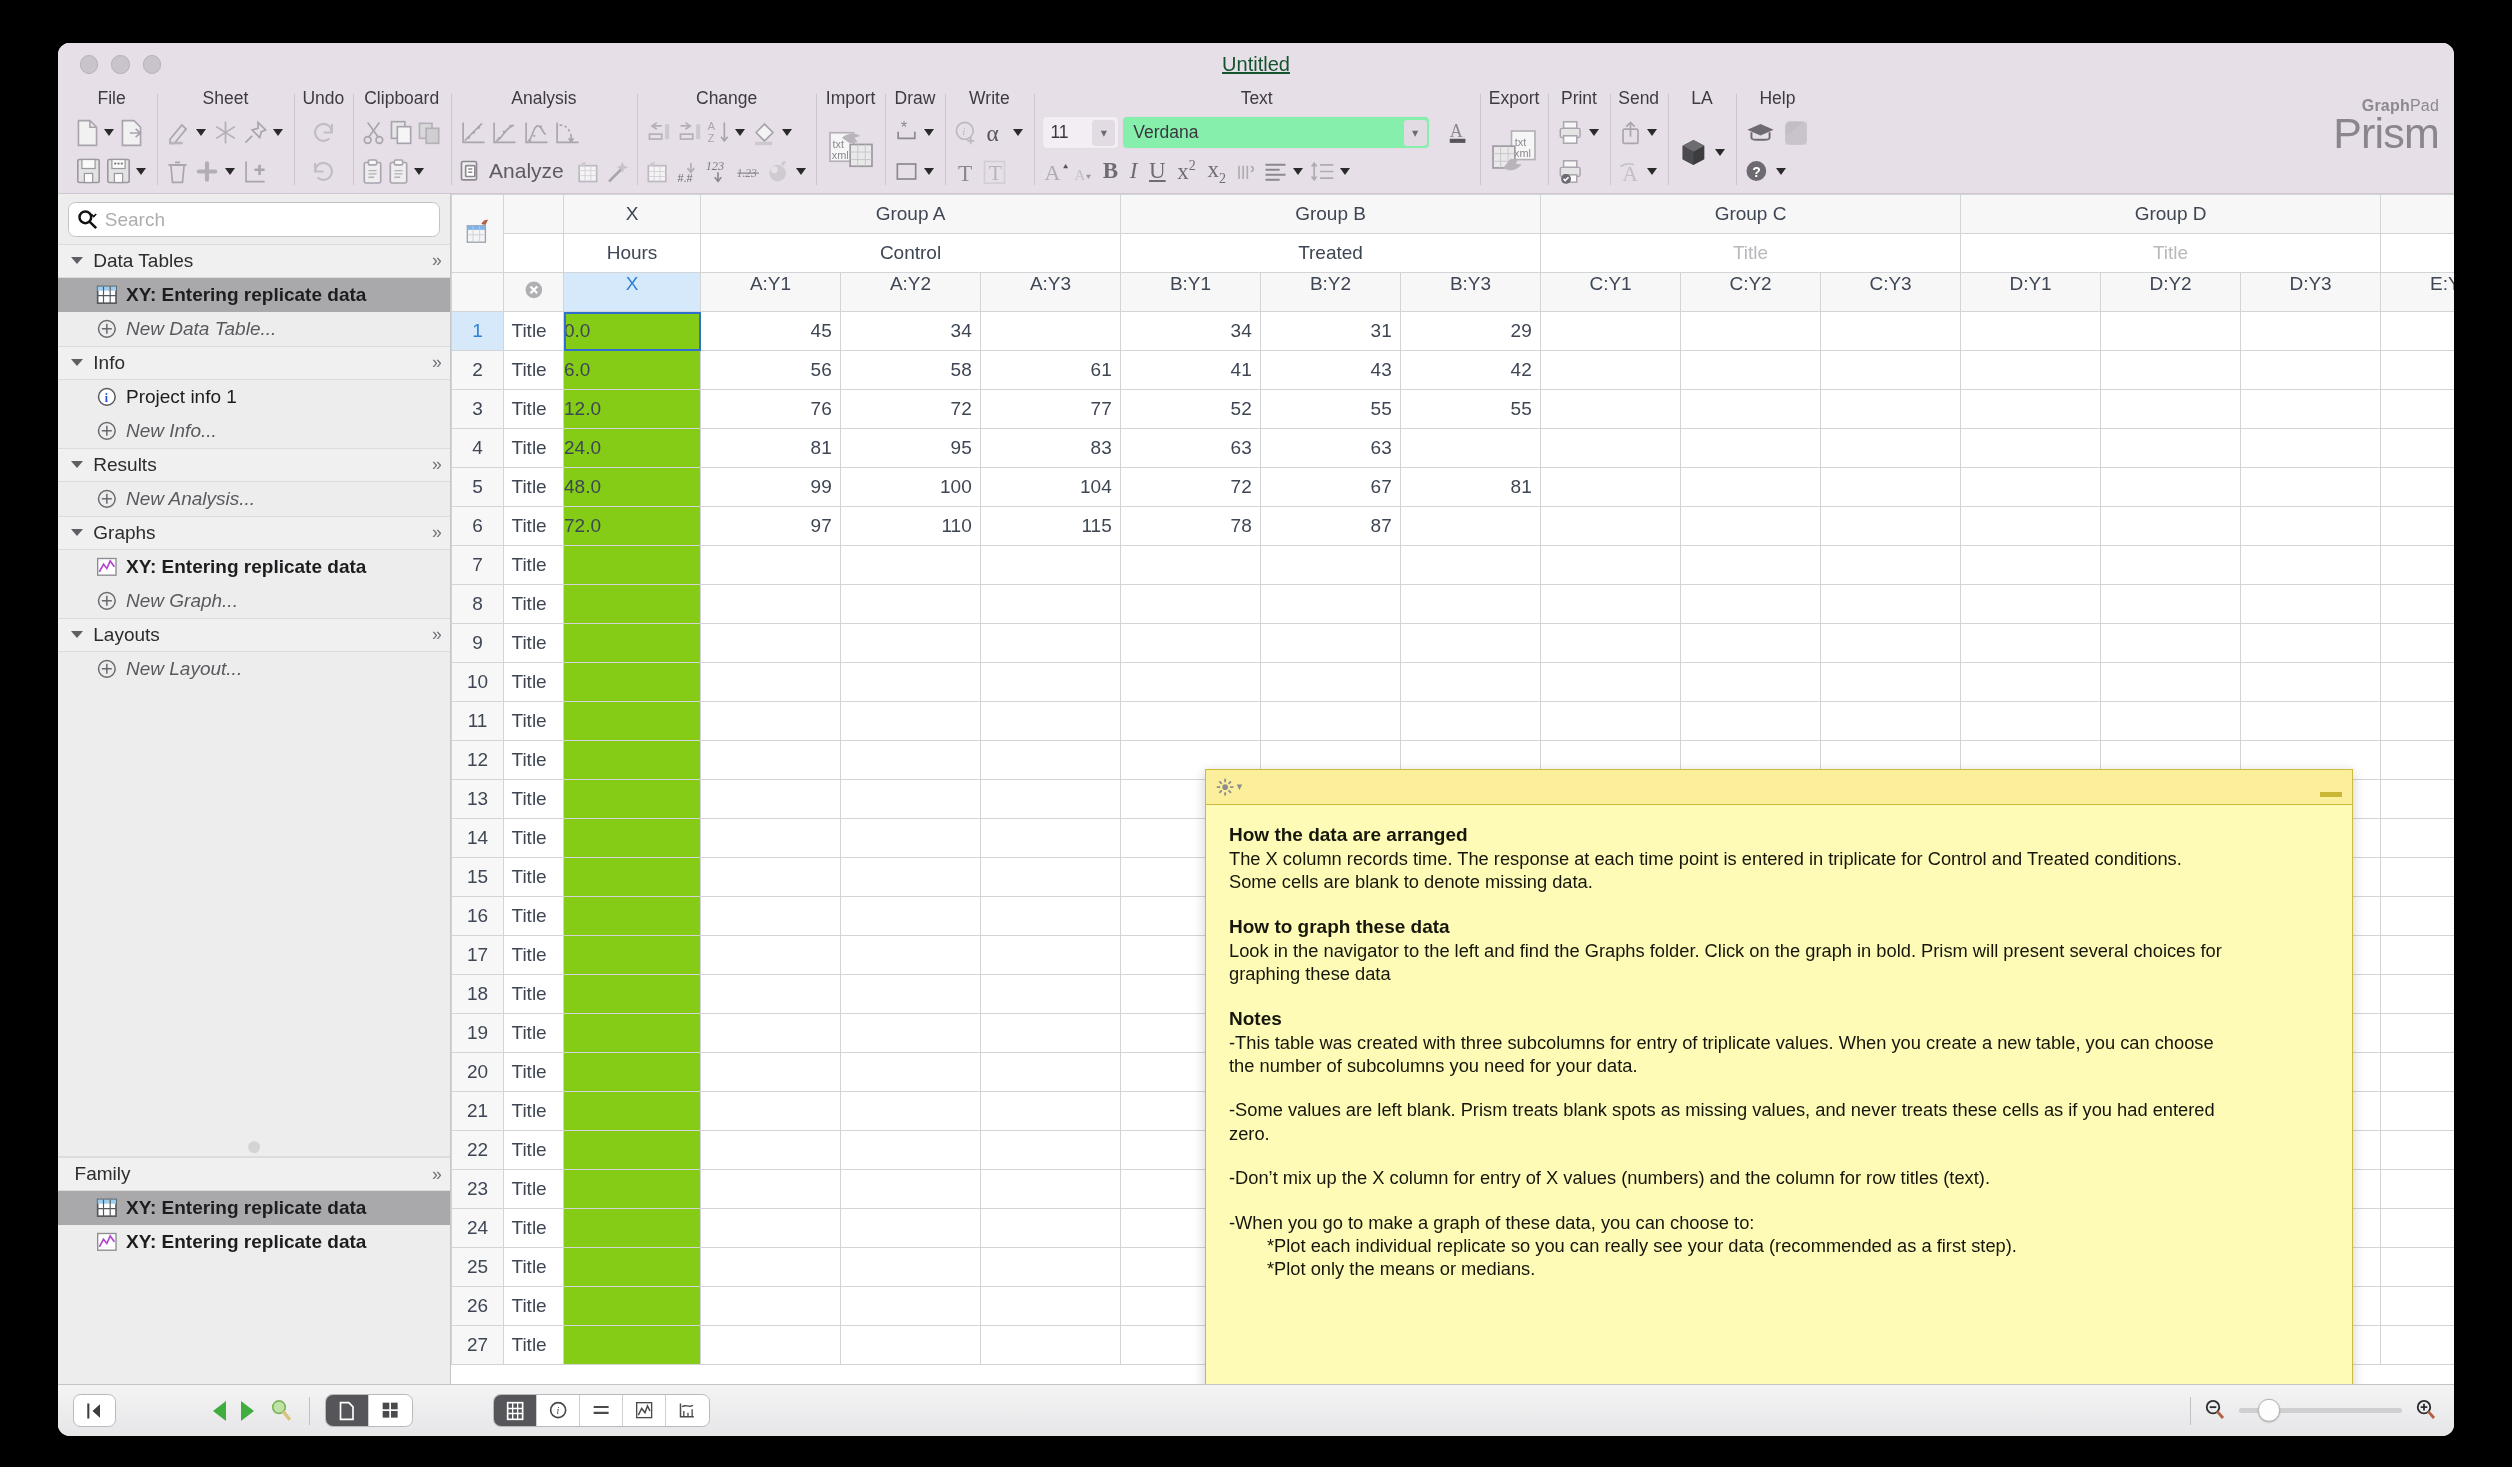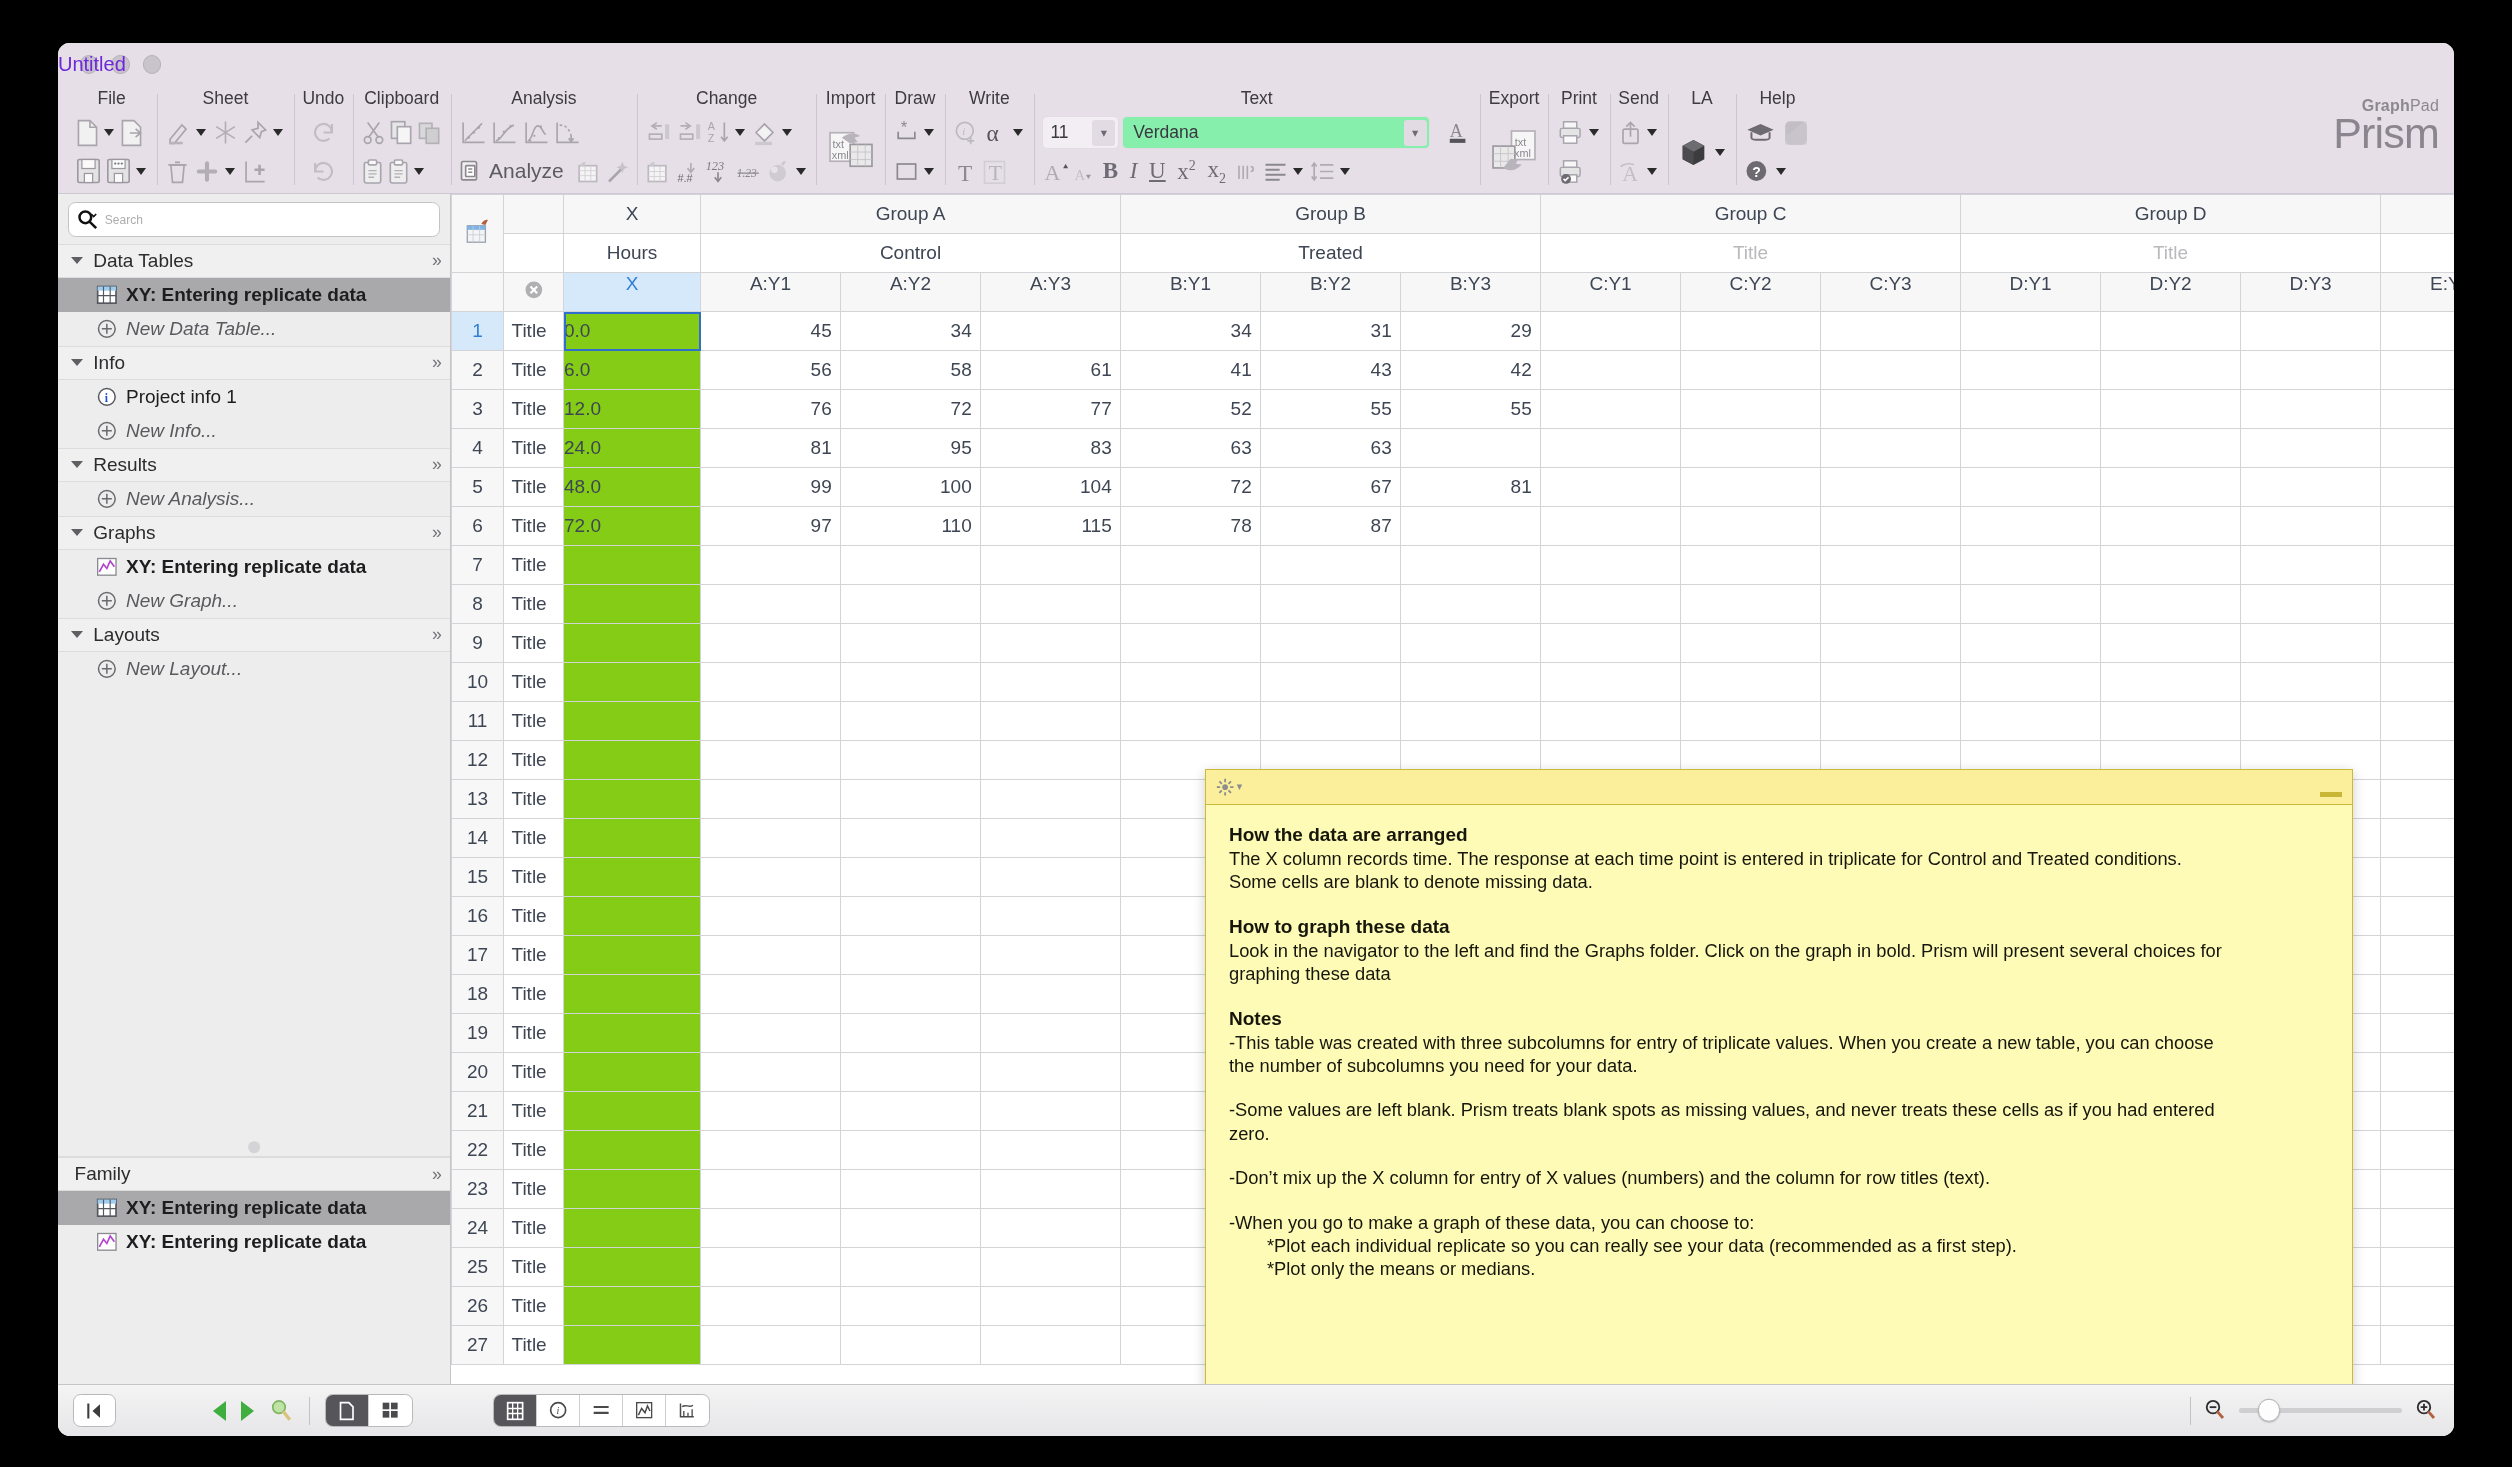--- a/index.html
+++ b/index.html
@@ -24,22 +24,22 @@
   .titlebar {
     height: 43px; flex: 0 0 43px;
     background: #e6dfe8;
     position: relative;
     display: flex; align-items: center;
   }
   .traffic { display: flex; gap: 13.3px; margin-left: 21.7px; }
   .tl-dot { width: 18.3px; height: 18.3px; border-radius: 50%;
             background: #c9c3cc; border: 0.8px solid #b6b0b9; }
   .win-title {
-    position: absolute; left: 0; right: 0; 
-    font-size: 20px; color: #6d28d9; pointer-events: none;
+    position: absolute; left: 0; right: 0; text-align: center;
+    font-size: 20px; color: #14532d; pointer-events: none; text-decoration: underline;
   }
 
   
   .ribbon {
     flex: 0 0 108px; height: 108px;
     background: #e6dfe8;
     display: flex; align-items: stretch;
     padding: 0 8.3px;
     position: relative;
     border-bottom: 0.8px solid #cfc7d2;
@@ -118,21 +118,21 @@
     border-right: 0.8px solid #c6c6c8;
     display: flex; flex-direction: column;
     min-height: 0;
   }
   .search-wrap { padding: 8.3px 10px 6.7px 10px; background: #ededee; }
   .search-box {
     height: 35px; background: #fff; border: 0.8px solid #c3c3c5;
     border-radius: 7.5px; display: flex; align-items: center; padding: 0 8.3px;
     gap: 5.8px;
   }
-  .search-ph { font-size: 12px; color: #adadb0; }
+  .search-ph { font-size: 19px; color: #adadb0; }
   .nav-scroll { flex: 1; overflow: hidden; }
   .nav-header {
     height: 34px; display: flex; align-items: center;
     padding: 0 10px 0 13.3px; background: #f0f0f1;
     border-top: 0.8px solid #dcdcde; border-bottom: 0.8px solid #dcdcde;
   }
   .nav-header .chev {
     width: 0; height: 0; border-left: 6.7px solid transparent;
     border-right: 6.7px solid transparent; border-top: 7.5px solid #5f5f63;
     margin-right: 10px;

